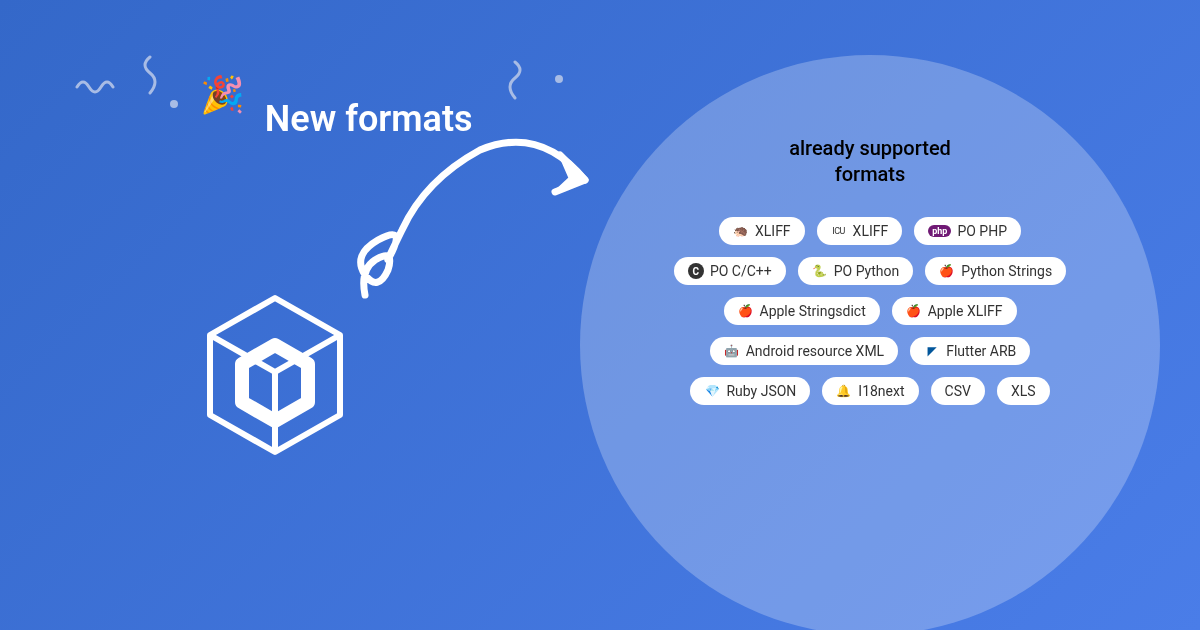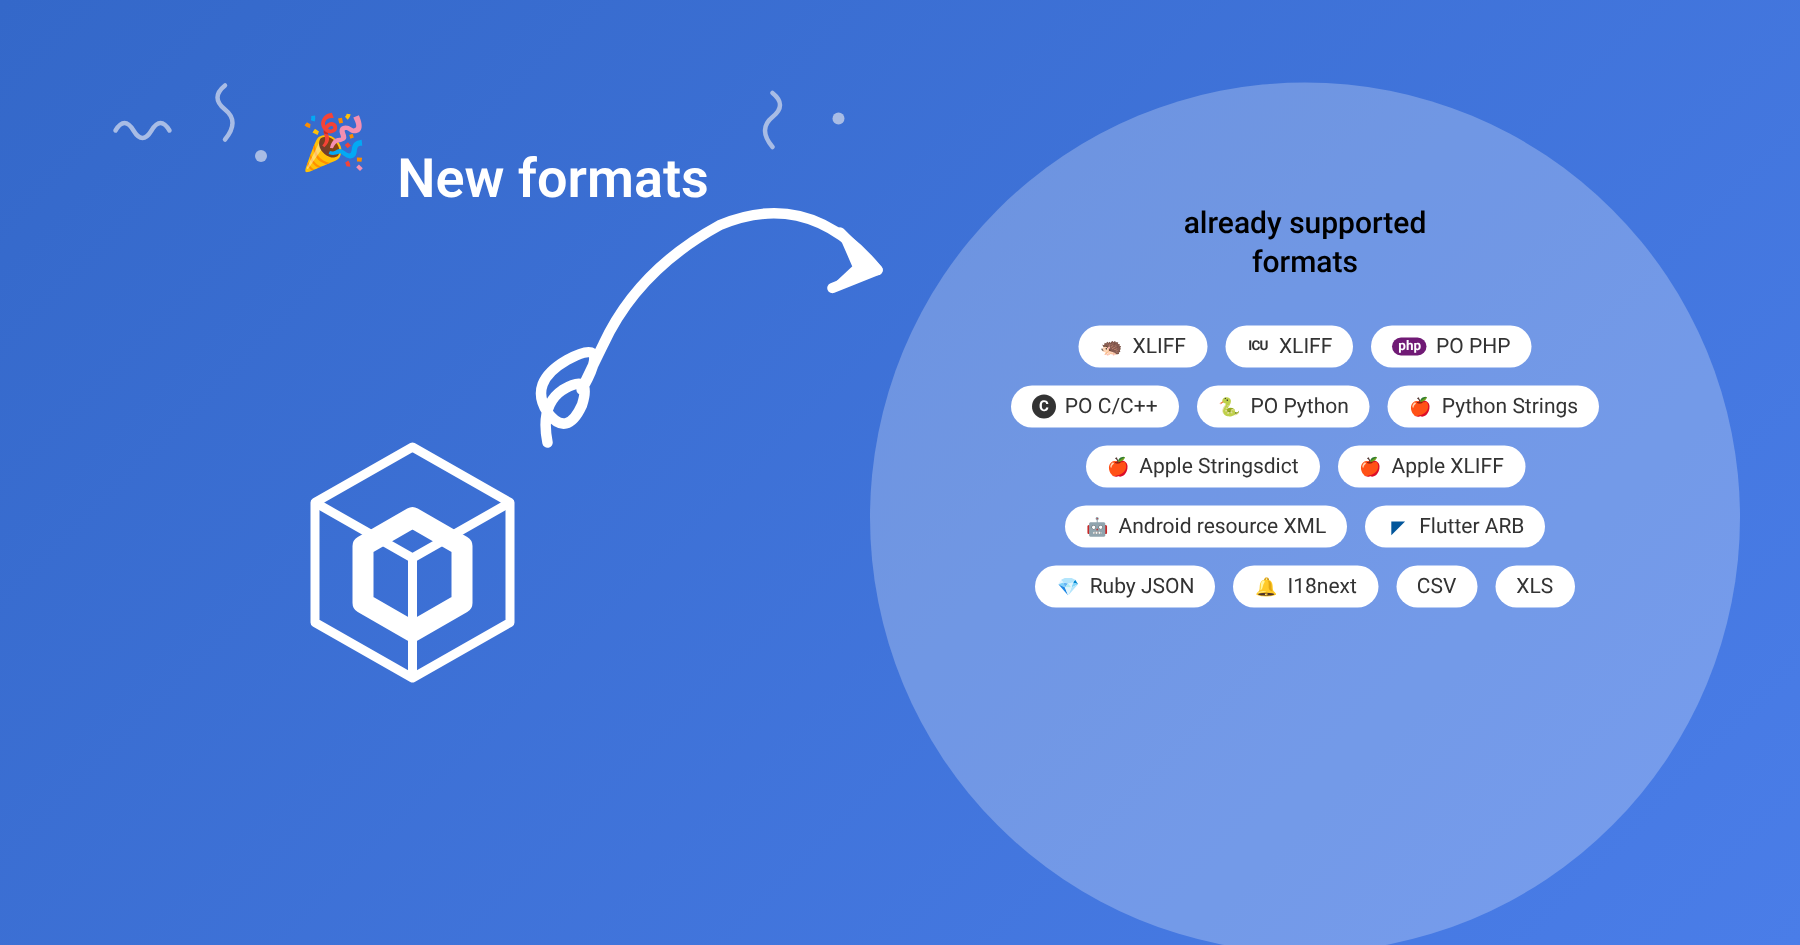--- a/index.html
+++ b/index.html
@@ -124,21 +124,21 @@
       background: #333;
       color: white;
       border-radius: 50%;
       width: 16px;
       height: 16px;
       font-size: 10px;
       font-weight: bold;
     }
     .icon-icu {
       font-size: 9px;
-      font-weight: bold;
+      font-weight: normal;
       letter-spacing: -0.5px;
     }
   </style>
 </head>
 <body>
 
 <svg class="squiggle squiggle-1" width="40" height="25">
   <path d="M 2 12 Q 8 2, 14 12 T 26 12 T 38 12"></path>
 </svg>
 <svg class="squiggle squiggle-2" width="30" height="40">

